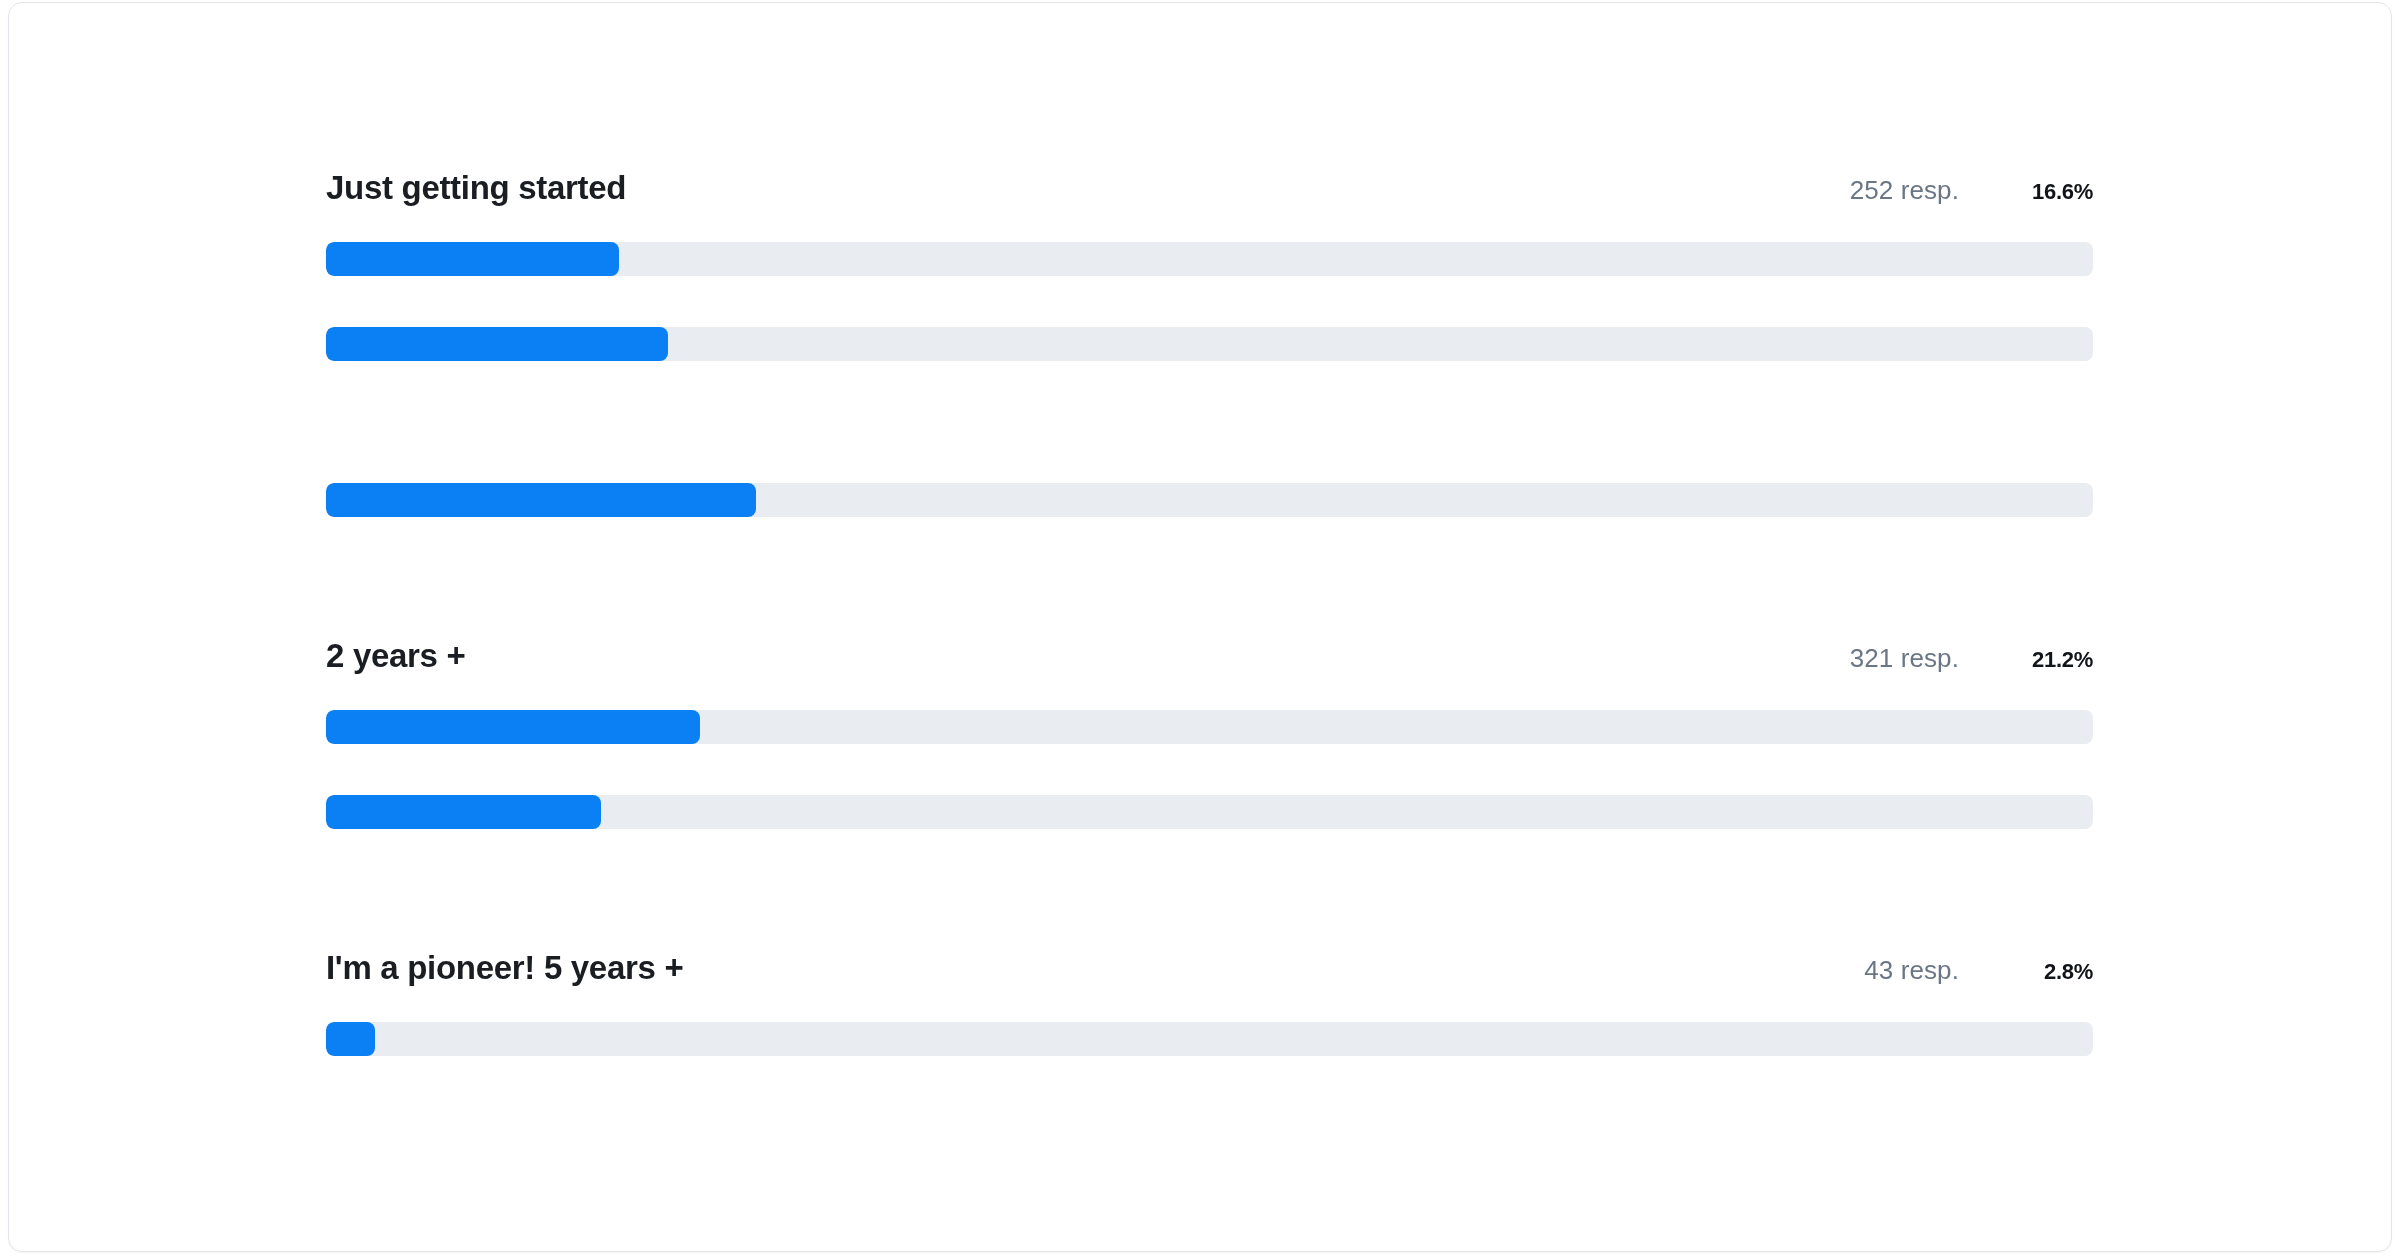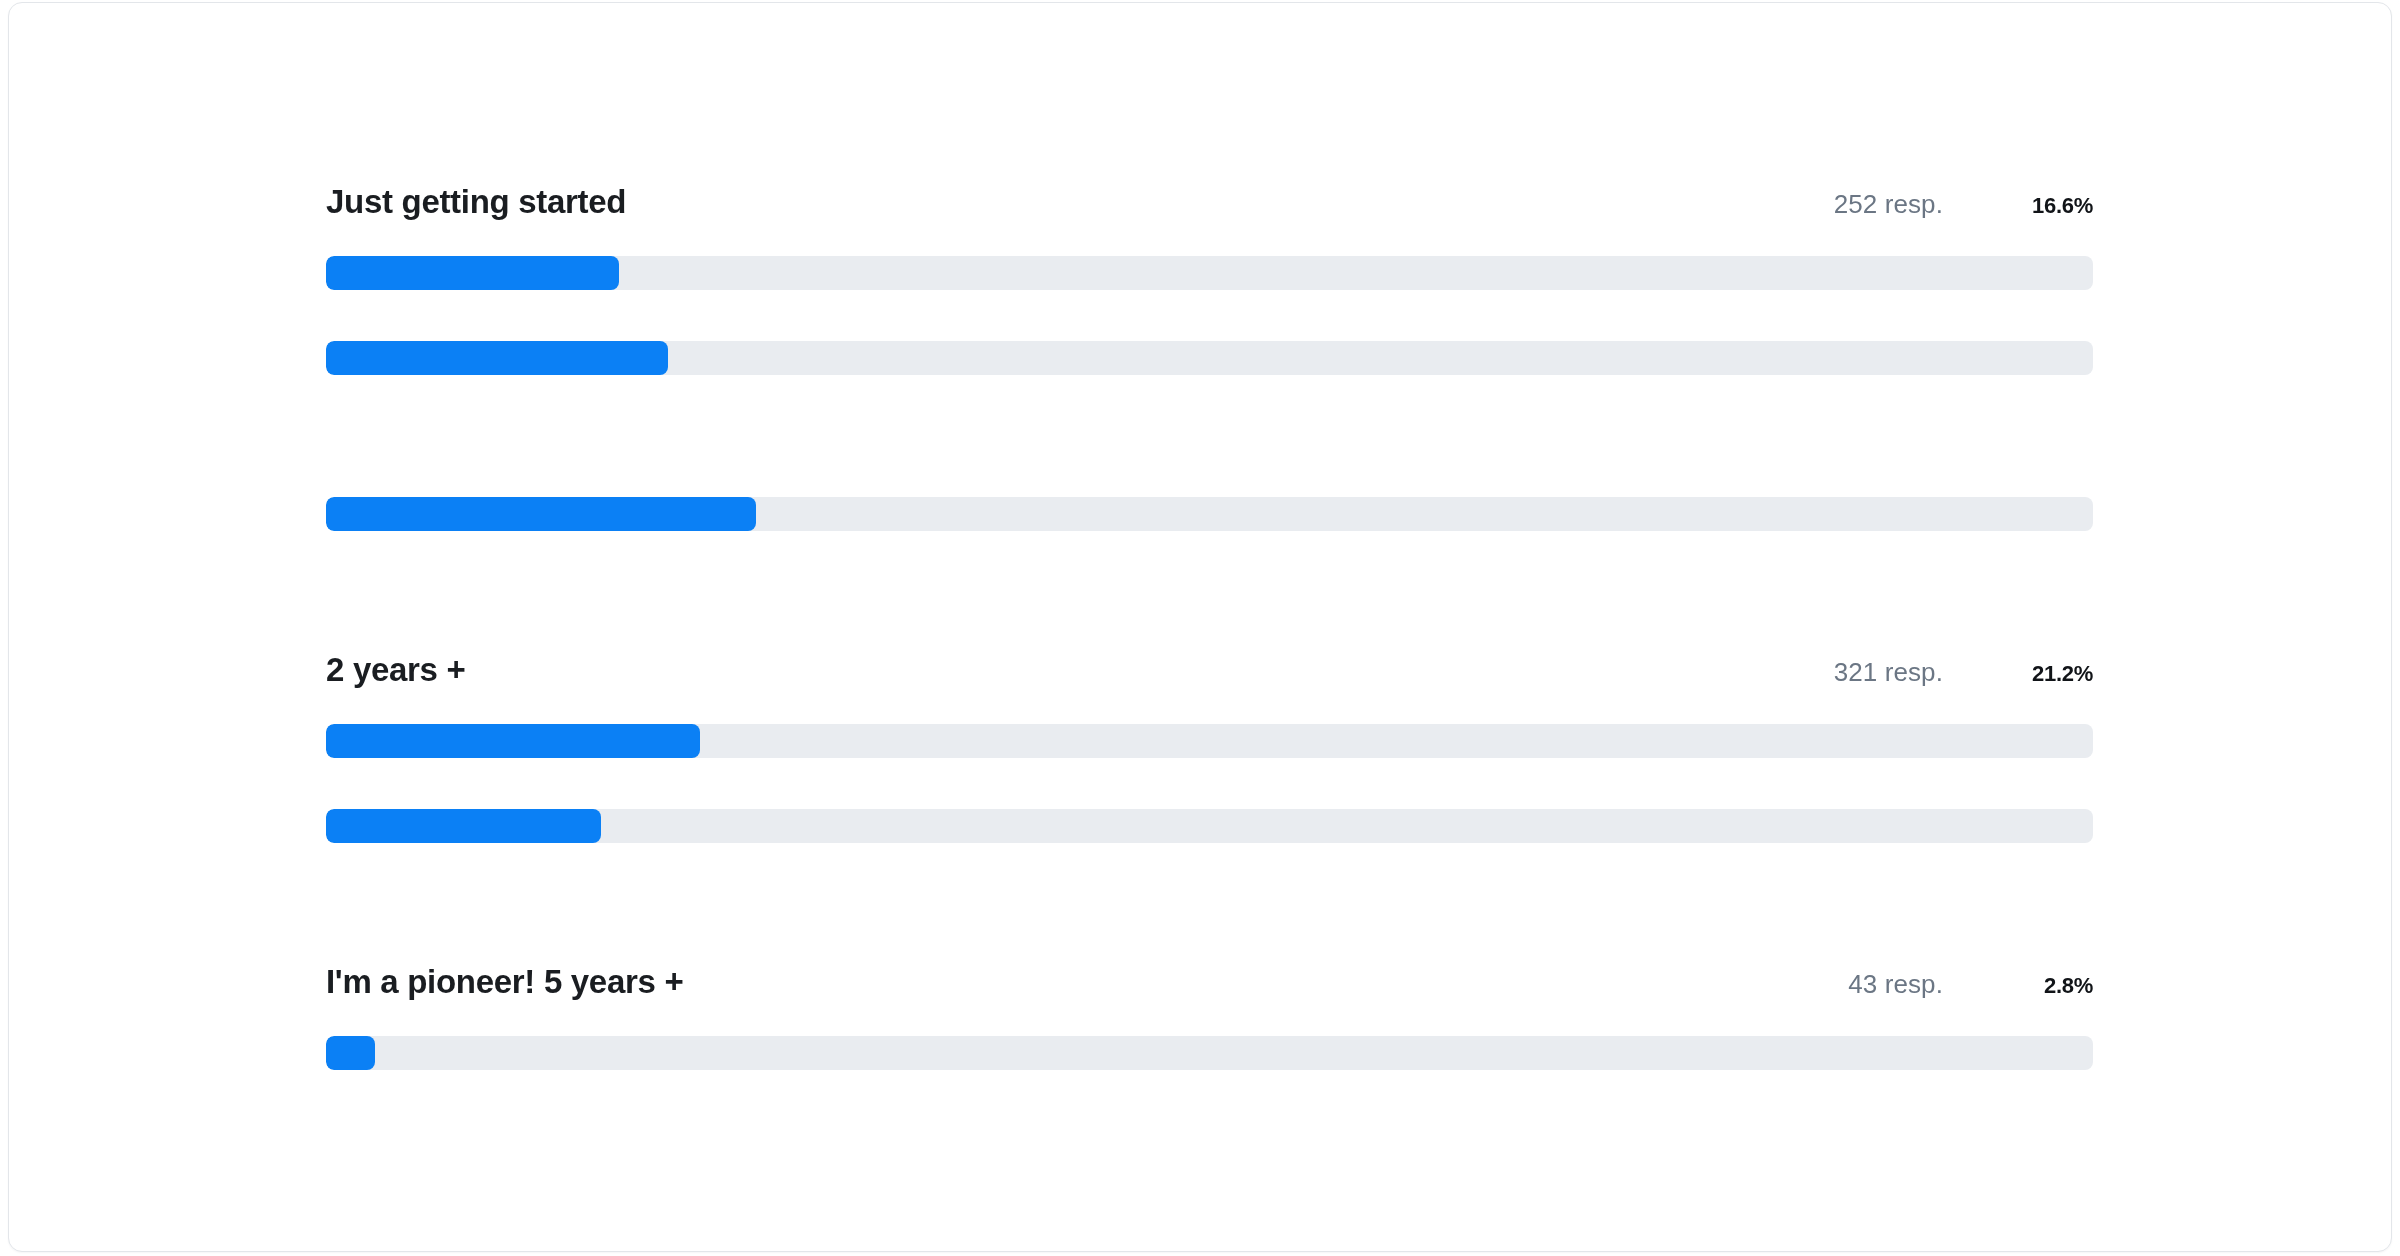--- a/index.html
+++ b/index.html
@@ -36,21 +36,20 @@
     border-radius: 14px;
     box-shadow: 0 1px 2px rgba(16, 24, 40, 0.04);
     overflow: hidden;
   }
 
   .chart {
     position: absolute;
     left: 317px;
     top: 168px;
     width: 1767px;
-    margin-top: 14px;
   }
 
   .row {
     position: relative;
     height: 120px;
     margin-bottom: 36px;
   }
   .row:last-child { margin-bottom: 0; }
 
   .row-head {
@@ -66,21 +65,21 @@
     font-weight: 700;
     letter-spacing: -0.3px;
     color: #1a1d21;
     line-height: 1;
   }
 
   .row-stats {
     display: flex;
     align-items: baseline;
     justify-content: flex-end;
-    gap: 26px;
+    gap: 10px;
   }
 
   .row-resp {
     font-size: 26px;
     font-weight: 400;
     color: #6b7684;
     line-height: 1;
     letter-spacing: 0.1px;
   }
 

